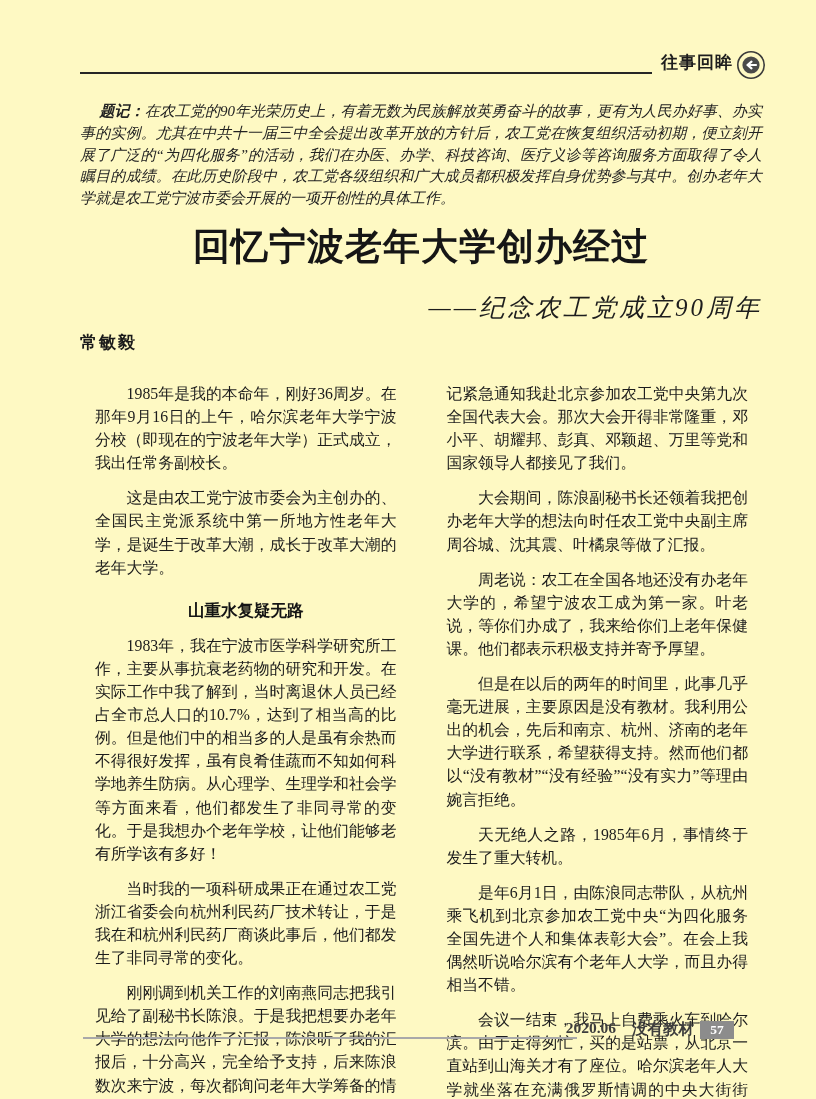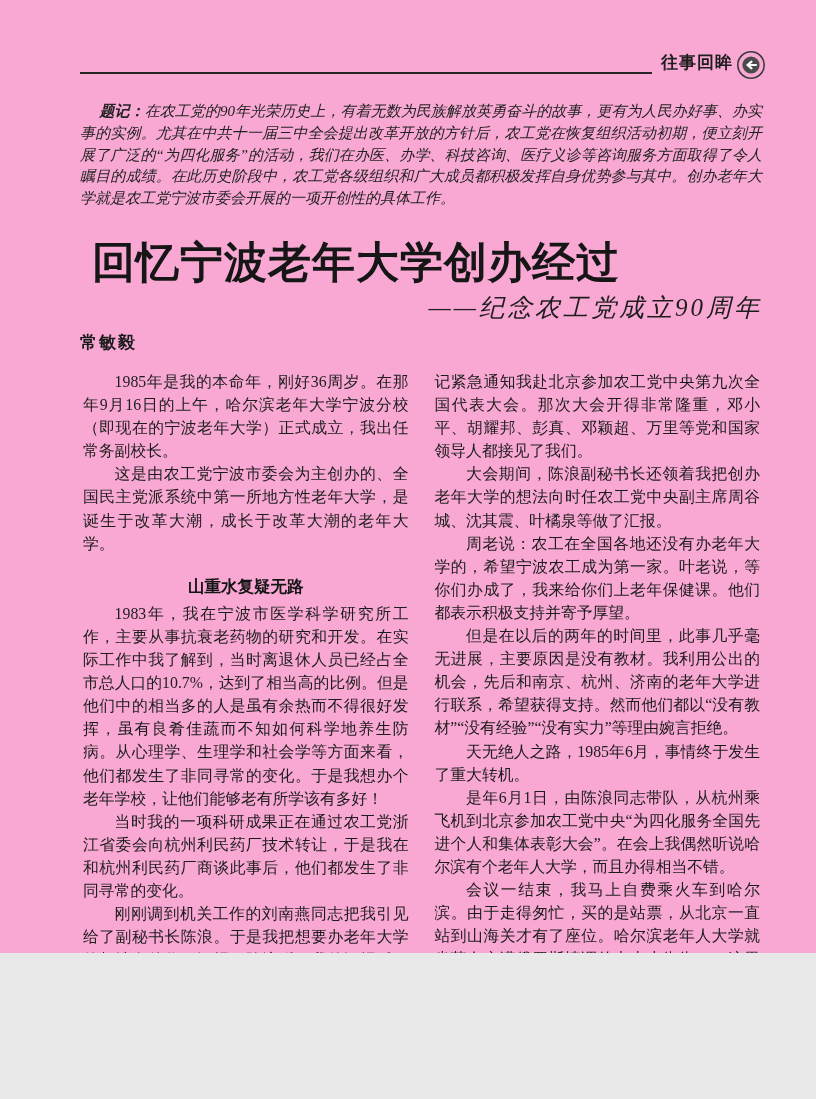--- a/index.html
+++ b/index.html
@@ -1,21 +1,21 @@
 <!DOCTYPE html>
 <html><head>
 <meta charset="utf-8">
 <style>
   html, body { margin: 0; padding: 0; background: #e8e8e8; }
   .page {
     position: relative;
     width: 816px;
-    height: 953px;
+    height: 1099px;
     margin: 0 auto;
-    background: #f9a8d4;
+    background: #fef9c3;
     overflow: hidden;
     font-family: "Liberation Serif", "DejaVu Serif", serif;
     color: #1c1c1c;
     text-decoration: underline;
   }
 
   
   .header-rule {
     position: absolute;
     left: 80px; top: 72px;
@@ -52,24 +52,25 @@
     text-indent: 1.3em;
     color: #222;
   }
   .preface-label { font-weight: bold; }
 
   
   .title {
     position: absolute;
     left: 80px; top: 222px;
     width: 682px;
-    margin: 12px;
+    margin: 0;
+    text-align: center;
     font-family: "Liberation Sans", "DejaVu Sans", sans-serif;
     font-weight: bold;
-    font-size: 43px;
+    font-size: 37px;
     letter-spacing: 1px;
     color: #161616;
     white-space: nowrap;
   }
   .subtitle {
     position: absolute;
     left: 80px; top: 291px;
     width: 682px;
     text-align: right;
     font-style: italic;
@@ -97,21 +98,21 @@
     display: flex;
     gap: 26px;
   }
   .col {
     width: calc((100% - 26px) / 2);
     font-size: 15.8px;
     line-height: 23.1px;
     text-align: justify;
     color: #1c1c1c;
   }
-  .para { margin: 0; text-indent: 2em; }
+  .para { margin: 12px; text-indent: 2em; }
   .para.no-indent { text-indent: 0; }
   .sec-heading {
     margin: 20px 0 4px;
     text-align: center;
     font-weight: bold;
     font-size: 16.5px;
     color: #141414;
   }
 
   

